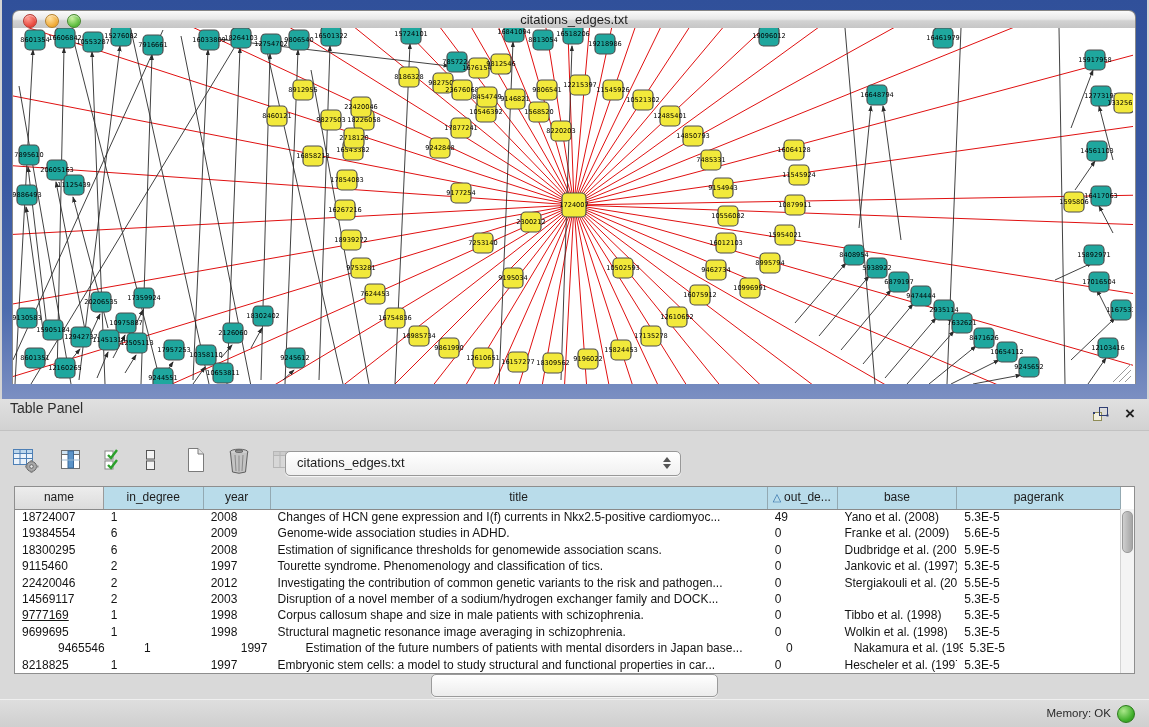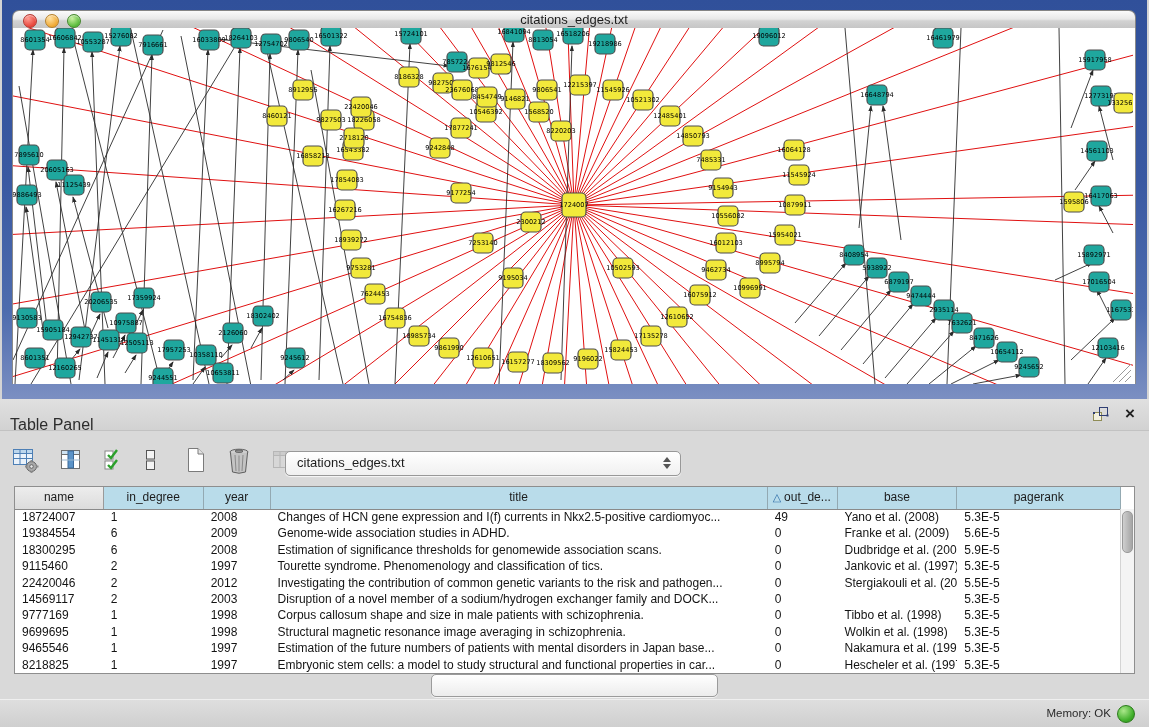--- a/index.html
+++ b/index.html
@@ -21,21 +21,21 @@
   #win-title{position:absolute;left:0;right:0;top:0;height:18px;line-height:18px;text-align:center;
       font-size:13px;color:#1d1d1d;}
   #net-canvas{position:absolute;left:0;top:18px;right:0;bottom:0;background:#ffffff;border-left:1px solid #8a8a8a;
       border-right:1px solid #8a8a8a;}
   #net-canvas svg{display:block;}
 
   
   #table-panel{position:absolute;left:0;top:399px;width:1149px;height:328px;background:#d9d9d9;}
   #panel-header{position:absolute;left:0;right:0;top:0;height:31px;
       background:linear-gradient(180deg,#e0e0e0,#d2d2d2);border-bottom:1px solid #c2c2c2;}
-  #panel-title{position:absolute;left:10px;top:17px;font-size:16px;color:#2d2d2d;}
+  #panel-title{position:absolute;left:10px;top:1px;font-size:14px;color:#2d2d2d;}
   #panel-buttons{position:absolute;right:10px;top:6px;display:flex;gap:12px;align-items:center;}
   .panel-btn{width:18px;height:18px;display:flex;align-items:center;justify-content:center;cursor:default;}
   #close-x{font-size:17px;font-weight:bold;color:#222;line-height:16px;}
 
   #toolbar{position:absolute;left:12px;top:44px;height:34px;display:flex;align-items:center;gap:20px;}
   .tool-btn{display:flex;align-items:center;justify-content:center;height:30px;}
   #combo{position:absolute;left:285px;top:52px;width:394px;height:23px;border:1px solid #989898;border-radius:5px;
       background:linear-gradient(180deg,#ffffff,#f0f0f0);box-shadow:0 1px 1px rgba(255,255,255,.8);}
   #combo-value{position:absolute;left:11px;top:3px;font-size:13px;color:#1c1c1c;}
   .combo-arrows{position:absolute;right:9px;top:5px;display:flex;flex-direction:column;gap:2px;}
@@ -837,39 +837,39 @@
         <div class="tr">
           <div class="td" style="width: 89px;">14569117</div>
           <div class="td" style="width: 100px;">2</div>
           <div class="td" style="width: 67px;">2003</div>
           <div class="td" style="width: 498px;">Disruption of a novel member of a sodium/hydrogen exchanger family and DOCK...</div>
           <div class="td" style="width: 70px;">0</div>
           <div class="td" style="width: 120px; margin-top: 36px;">de Silva et al. (2003)</div>
           <div class="td" style="width: 164px;">5.3E-5</div>
         </div>
         <div class="tr">
-          <div class="td" style="width: 89px;">9777169</div>
+          <div class="td" style="width: 89px; text-decoration: underline;">9777169</div>
           <div class="td" style="width: 100px;">1</div>
           <div class="td" style="width: 67px;">1998</div>
           <div class="td" style="width: 498px;">Corpus callosum shape and size in male patients with schizophrenia.</div>
           <div class="td" style="width: 70px;">0</div>
           <div class="td" style="width: 120px;">Tibbo et al. (1998)</div>
           <div class="td" style="width: 164px;">5.3E-5</div>
         </div>
         <div class="tr">
           <div class="td" style="width: 89px;">9699695</div>
           <div class="td" style="width: 100px;">1</div>
           <div class="td" style="width: 67px;">1998</div>
           <div class="td" style="width: 498px;">Structural magnetic resonance image averaging in schizophrenia.</div>
           <div class="td" style="width: 70px;">0</div>
           <div class="td" style="width: 120px;">Wolkin et al. (1998)</div>
           <div class="td" style="width: 164px;">5.3E-5</div>
         </div>
         <div class="tr">
-          <div class="td" style="width: 89px;">9465546</div>
+          <div class="td" style="width: 89px; margin-left: 36px;">9465546</div>
           <div class="td" style="width: 100px;">1</div>
           <div class="td" style="width: 67px;">1997</div>
           <div class="td" style="width: 498px;">Estimation of the future numbers of patients with mental disorders in Japan base...</div>
           <div class="td" style="width: 70px;">0</div>
           <div class="td" style="width: 120px;">Nakamura et al. (1997)</div>
           <div class="td" style="width: 164px;">5.3E-5</div>
         </div>
         <div class="tr">
           <div class="td" style="width: 89px;">8218825</div>
           <div class="td" style="width: 100px;">1</div>

